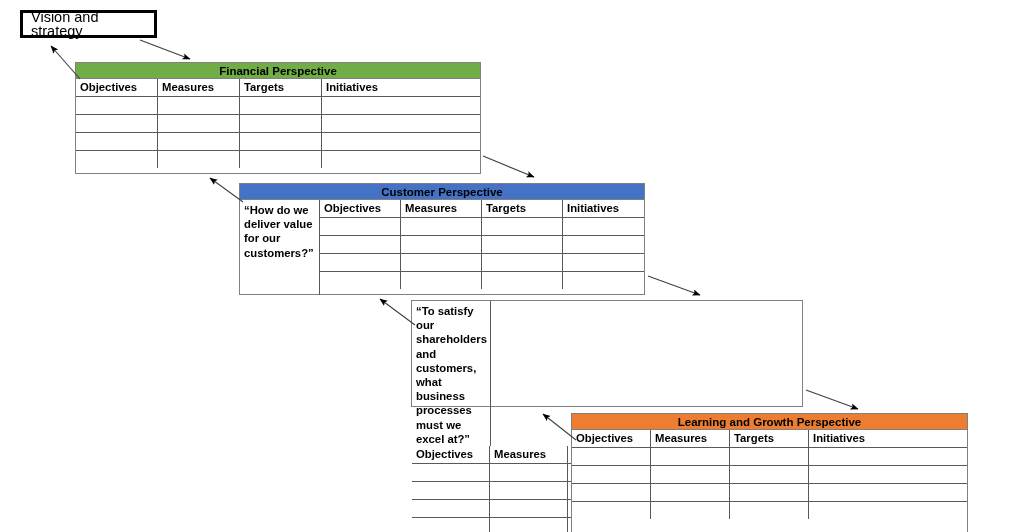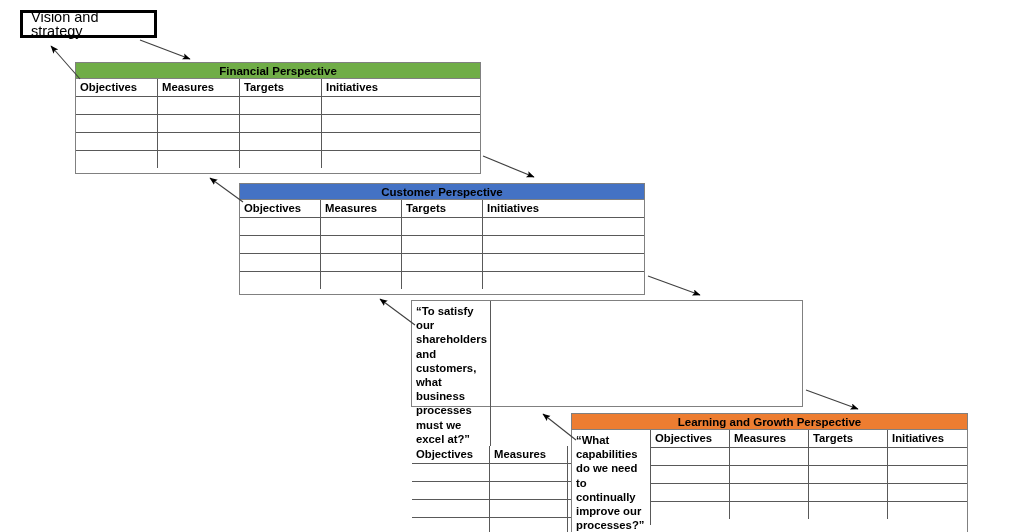--- a/index.html
+++ b/index.html
@@ -92,20 +92,21 @@
             <div class="sc-cell" style="width: 82px;"></div>
           </div>
         </div>
       </div>
     </div>
     <div class="scorecard" style="left: 239px; top: 183px; width: 406px; height: 112px;">
       <div class="sc-head" style="background: rgb(68, 114, 196); color: rgb(0, 0, 0);">
         <span>Customer Perspective</span>
       </div>
       <div class="sc-body" style="height: 95px;">
+        <div class="sc-question" style="width: 81px;">“How do we deliver value for our customers?”</div>
         <div class="sc-grid">
           <div class="sc-row colhead">
             <div class="sc-cell" style="width: 81px;">Objectives</div>
             <div class="sc-cell" style="width: 81px;">Measures</div>
             <div class="sc-cell" style="width: 81px;">Targets</div>
             <div class="sc-cell" style="width: 81px;">Initiatives</div>
           </div>
           <div class="sc-row empty">
             <div class="sc-cell" style="width: 81px;"></div>
             <div class="sc-cell" style="width: 81px;"></div>
@@ -168,21 +169,20 @@
             <div class="sc-cell" style="width: 78px;"></div>
           </div>
         </div>
       </div>
     </div>
     <div class="scorecard" style="left: 571px; top: 413px; width: 397px; height: 128px;">
       <div class="sc-head" style="background: rgb(237, 125, 49); color: rgb(0, 0, 0);">
         <span>Learning and Growth Perspective</span>
       </div>
       <div class="sc-body" style="height: 95px;">
-        <div class="sc-question" style="width: 81px;">“What capabilities do we need to continually improve our processes?”</div>
         <div class="sc-grid">
           <div class="sc-row colhead">
             <div class="sc-cell" style="width: 79px;">Objectives</div>
             <div class="sc-cell" style="width: 79px;">Measures</div>
             <div class="sc-cell" style="width: 79px;">Targets</div>
             <div class="sc-cell" style="width: 79px;">Initiatives</div>
           </div>
           <div class="sc-row empty">
             <div class="sc-cell" style="width: 79px;"></div>
             <div class="sc-cell" style="width: 79px;"></div>

